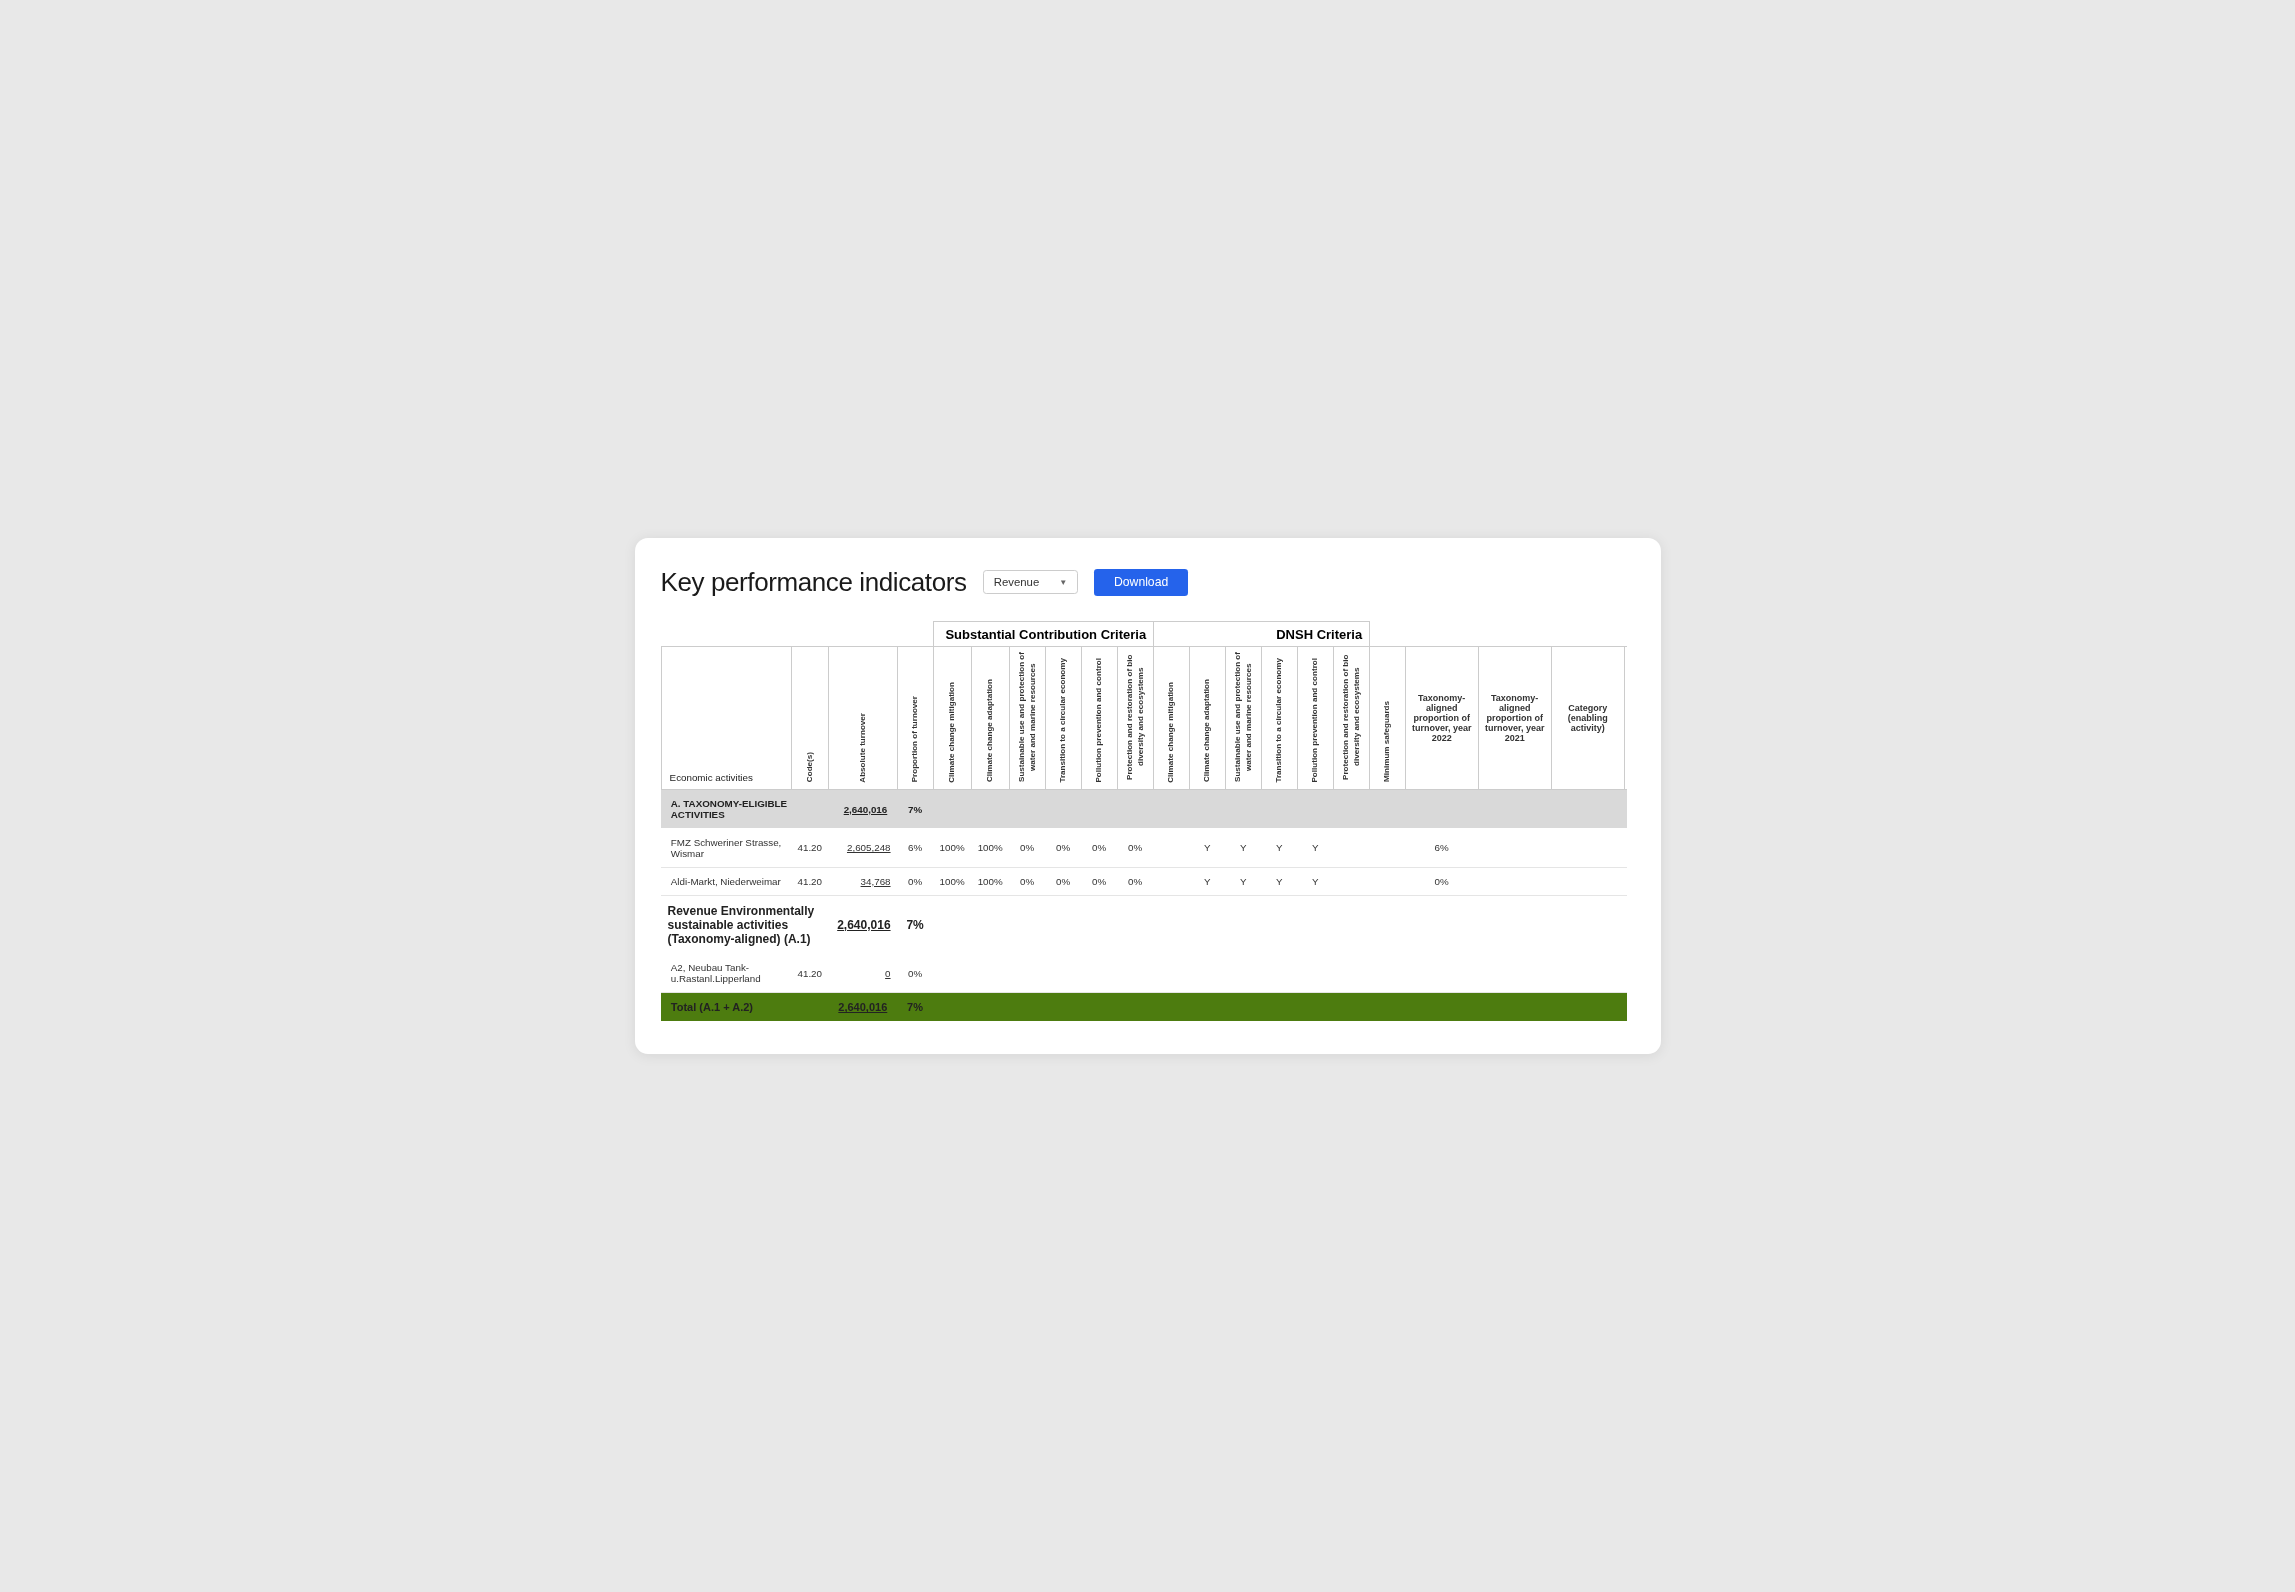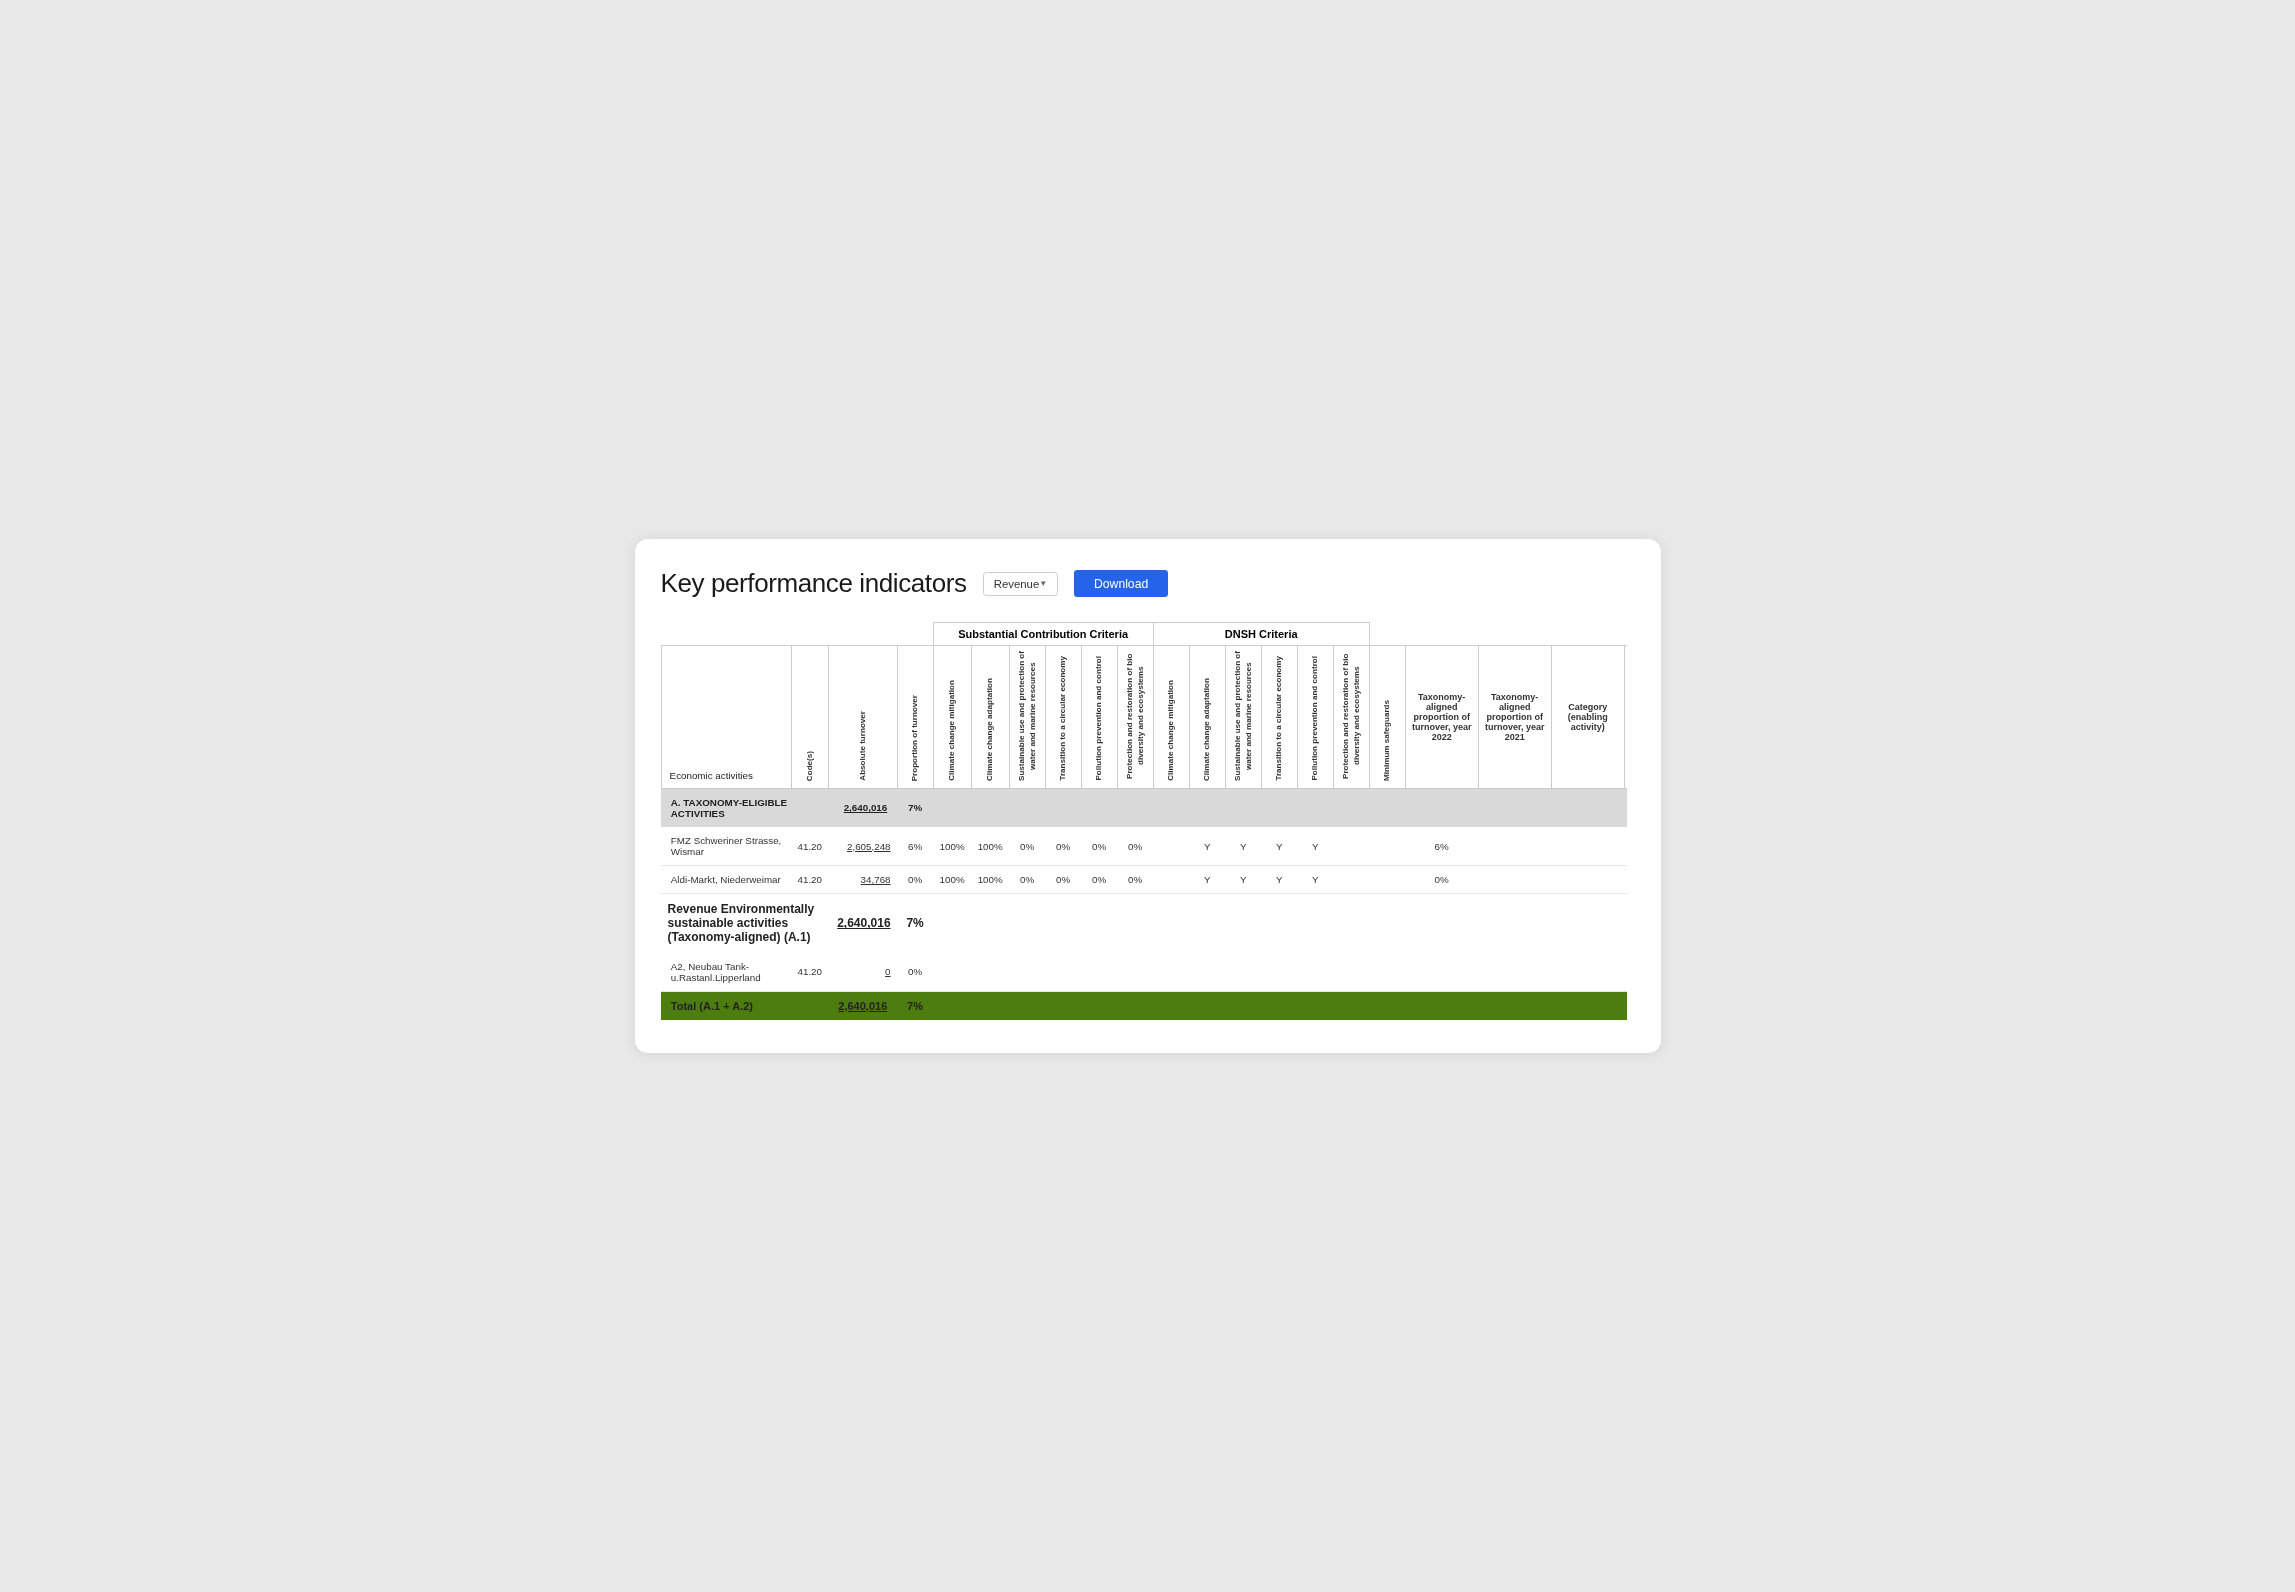--- a/index.html
+++ b/index.html
@@ -36,21 +36,21 @@
     .revenue-dropdown {
       display: flex;
       align-items: center;
       border: 0.8px solid #ccc;
       border-radius: 3.3px;
       padding: 4.9px 9.8px;
       font-size: 11.4px;
       color: #333;
       cursor: pointer;
       background: #fff;
-      gap: 0;
+      gap: 20px;
     }
     .revenue-dropdown .chevron {
       font-size: 8.1px;
       color: #666;
     }
     .download-btn {
       background: #2563eb;
       color: #fff;
       border: none;
       border-radius: 3.3px;
@@ -62,22 +62,22 @@
     .table-wrapper {
       overflow-x: auto;
     }
     table {
       border-collapse: collapse;
       width: 100%;
       font-size: 9.8px;
     }
     .group-label-cell {
       border: 0.8px solid #ccc;
-      text-align: center;
-      font-size: 11px;
+      text-align: right;
+      font-size: 13px;
       padding: 4.9px 6.5px;
       background: #fff;
     }
     .col-header-cell {
       border: 0.8px solid #ccc;
       text-align: center;
       padding: 4.9px 3.3px;
       background: #fff;
       font-size: 8.1px;
       color: #333;

